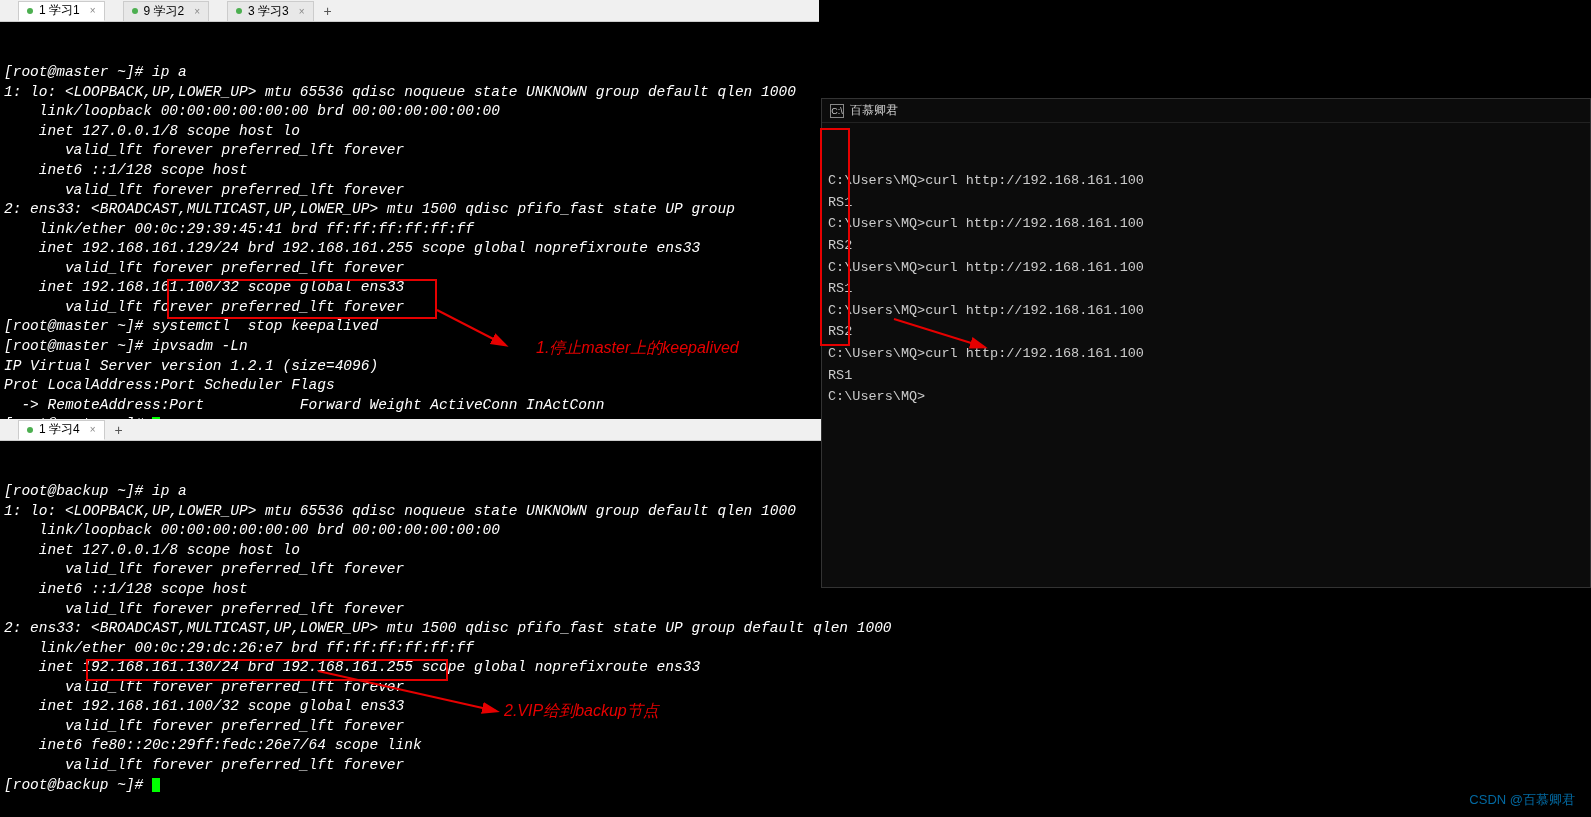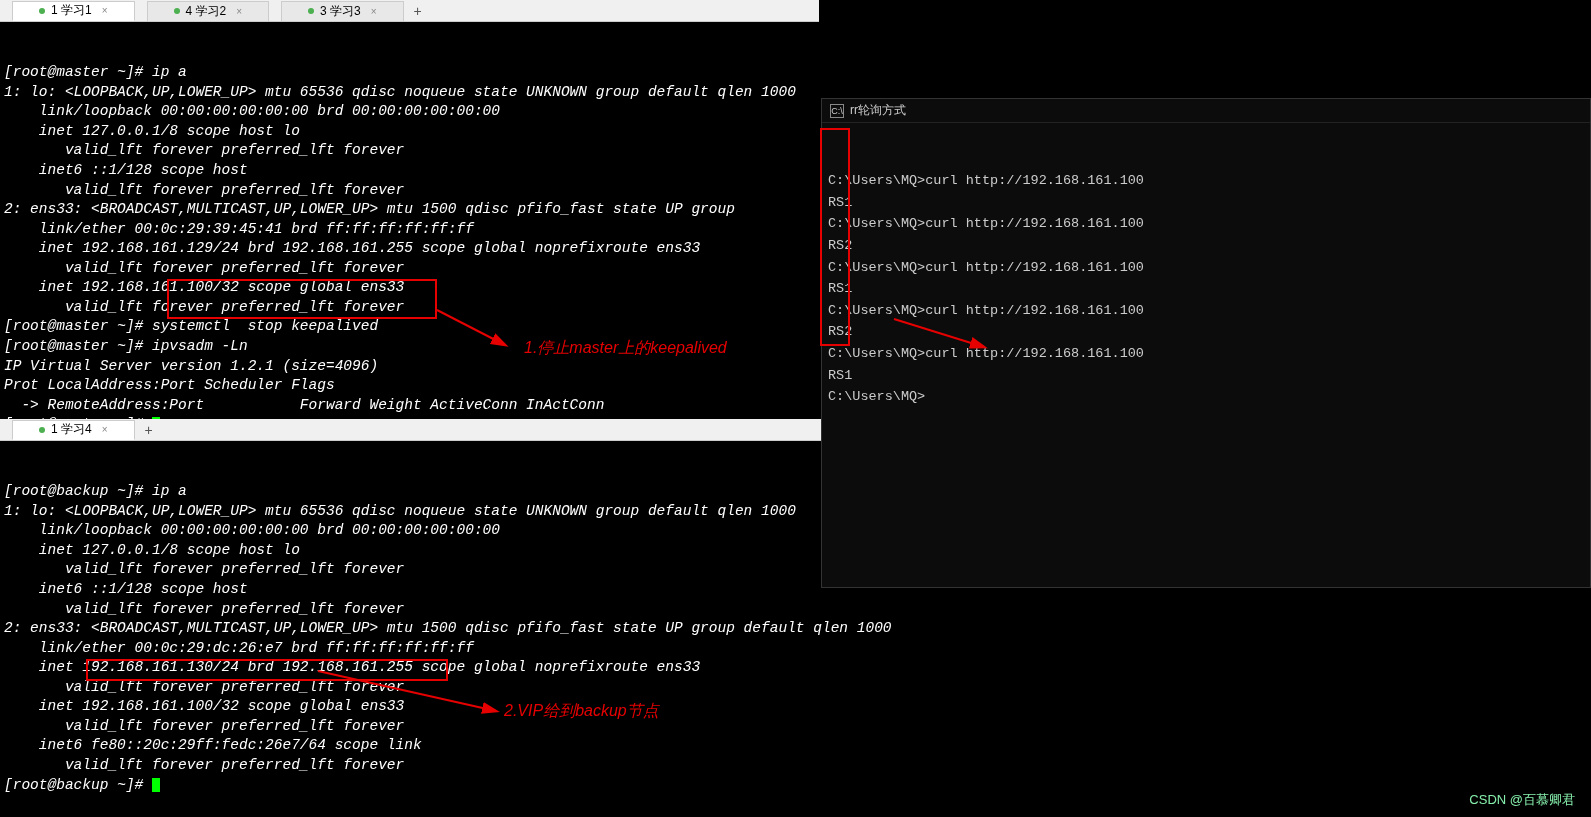--- a/index.html
+++ b/index.html
@@ -15,22 +15,22 @@
     .tab-bar {
       background: #f0f0f0;
       height: 22px;
       display: flex;
       align-items: center;
       font-family: "Microsoft YaHei", sans-serif;
       font-size: 12px;
       border-bottom: 1px solid #ccc;
     }
     .tab {
-      padding: 2px 26px;
-      margin-left: 12px;
+      padding: 2px 8px;
+      margin-left: 18px;
       background: #e8e8e8;
       border: 1px solid #ccc;
       border-bottom: none;
       display: flex;
       align-items: center;
       gap: 6px;
       cursor: pointer;
       height: 20px;
     }
     .tab.active {
@@ -125,21 +125,21 @@
       color: #ccc;
       white-space: pre;
       line-height: 1.6;
       font-size: 13.5px;
       position: relative;
     }
     .watermark {
       position: absolute;
       bottom: 6px;
       right: 10px;
-      color: #86efac;
+      color: #0369a1;
       background: #000;
       font-family: "Microsoft YaHei", sans-serif;
       font-size: 13px;
       padding: 2px 6px;
     }
     .left-stack {
       position: absolute;
       top: 0;
       left: 0;
       width: 819px;
@@ -156,21 +156,21 @@
 
 <div class="left-stack">
   <div class="tab-bar">
     <div class="tab active">
       <span class="tab-dot"></span>
       <span>1 学习1</span>
       <span class="tab-close">×</span>
     </div>
     <div class="tab">
       <span class="tab-dot"></span>
-      <span>4 学习2</span>
+      <span>9 学习2</span>
       <span class="tab-close">×</span>
     </div>
     <div class="tab">
       <span class="tab-dot"></span>
       <span>3 学习3</span>
       <span class="tab-close">×</span>
     </div>
     <div class="tab-add">+</div>
   </div>
   <div class="terminal terminal-top">
@@ -181,21 +181,21 @@
 
     
     <svg class="red-arrow" style="left:435px; top:278px; width:80px; height:60px;">
       <defs>
           <marker id="ah1" markerWidth="10" markerHeight="10" refX="7" refY="3" orient="auto">
             <path d="M0,0 L0,6 L9,3 z" fill="#e60000"></path>
           </marker>
         </defs>
       <line x1="2" y1="10" x2="70" y2="45" stroke="#e60000" stroke-width="2" marker-end="url(#ah1)"></line>
     </svg>
-    <div class="annotation" style="left:524px; top:315px;">1.停止master上的keepalived</div>
+    <div class="annotation" style="left:536px; top:315px;">1.停止master上的keepalived</div>
   </div>
 </div>
 
 <div class="bottom-area">
   <div class="tab-bar">
     <div class="tab active">
       <span class="tab-dot"></span>
       <span>1 学习4</span>
       <span class="tab-close">×</span>
     </div>
@@ -216,21 +216,21 @@
         </defs>
       <line x1="2" y1="2" x2="180" y2="42" stroke="#e60000" stroke-width="2" marker-end="url(#ah2)"></line>
     </svg>
     <div class="annotation" style="left:504px; top:259px;">2.VIP给到backup节点</div>
   </div>
 </div>
 
 <div class="cmd-window">
   <div class="cmd-title-bar">
     <span class="cmd-title-icon">C:\</span>
-    <span>rr轮询方式</span>
+    <span>百慕卿君</span>
   </div>
   <div class="cmd-body">
     <div id="cmd-lines"><div>C:\Users\MQ&gt;curl http://192.168.161.100</div><div>RS1</div><div></div><div>C:\Users\MQ&gt;curl http://192.168.161.100</div><div>RS2</div><div></div><div>C:\Users\MQ&gt;curl http://192.168.161.100</div><div>RS1</div><div></div><div>C:\Users\MQ&gt;curl http://192.168.161.100</div><div>RS2</div><div></div><div>C:\Users\MQ&gt;curl http://192.168.161.100</div><div>RS1</div><div></div><div>C:\Users\MQ&gt;</div></div>
     
     
     <div class="red-box" style="left:-2px; top:5px; width:30px; height:218px;"></div>
     
     
     <svg class="red-arrow" style="left:70px; top:194px; width:100px; height:40px;">
       <defs>

